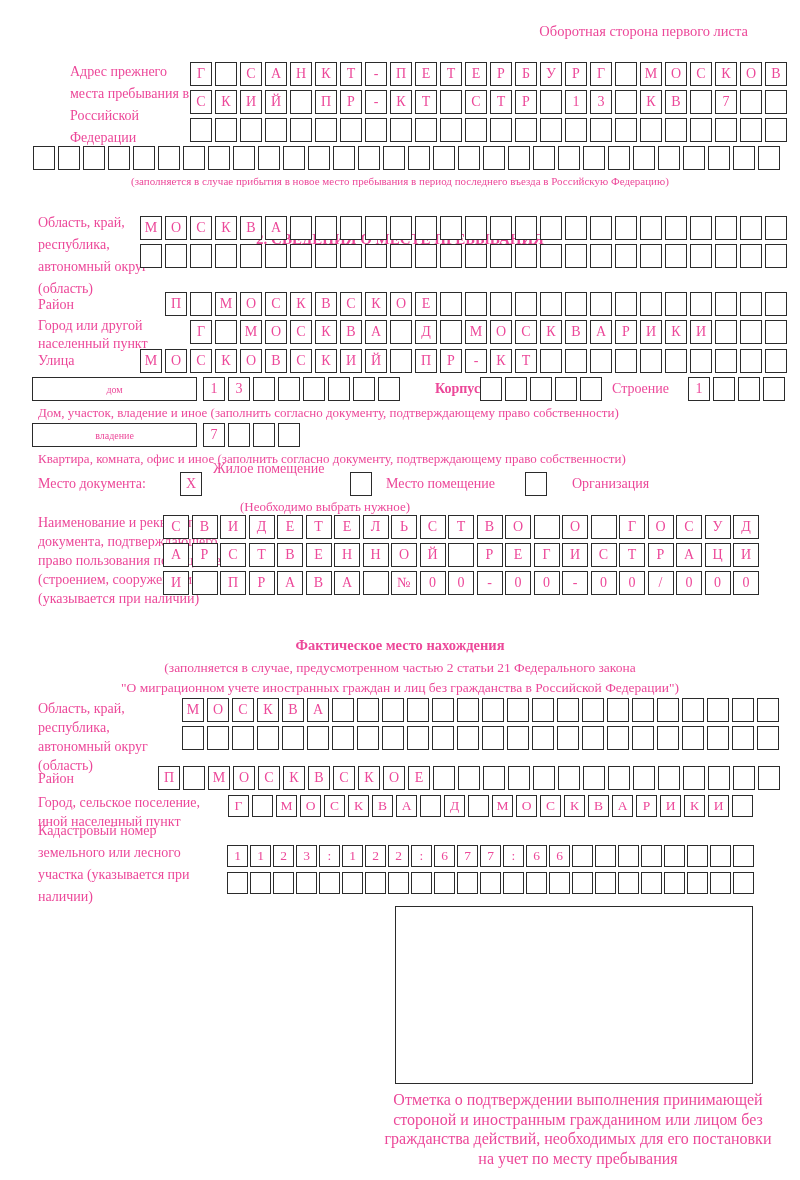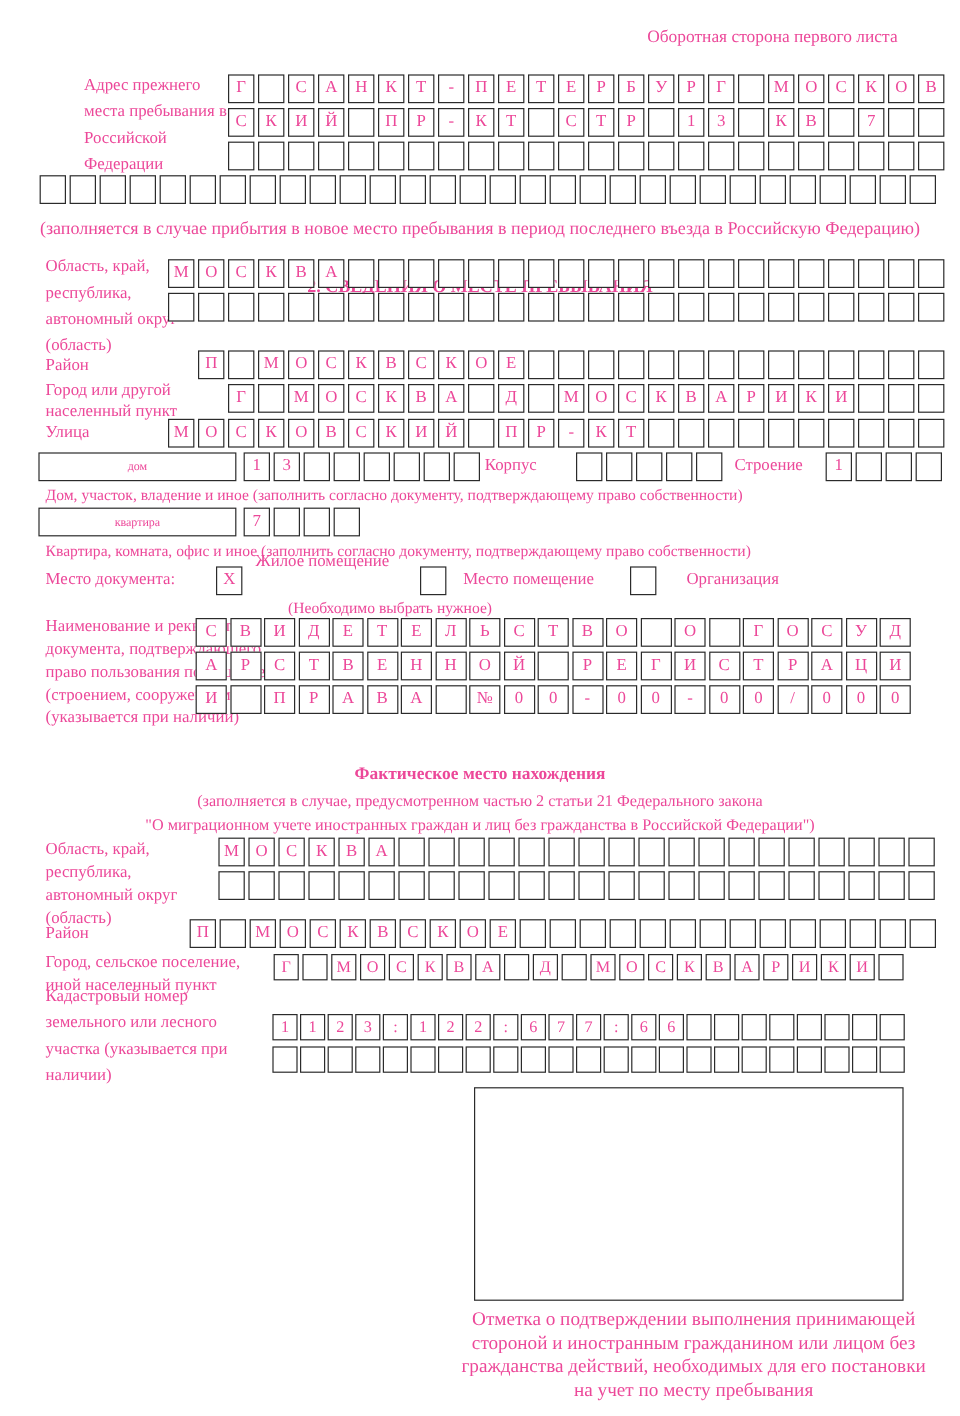--- a/index.html
+++ b/index.html
@@ -134,21 +134,21 @@
       <span class="cell"></span>
       <span class="cell"></span>
       <span class="cell"></span>
       <span class="cell"></span>
       <span class="cell"></span>
       <span class="cell"></span>
       <span class="cell"></span>
       <span class="cell"></span>
       <span class="cell"></span>
     </div>
-  <div class="cap center" style="top:183px;font-size:15px;">(заполняется в случае прибытия в новое место пребывания в период последнего въезда в Российскую Федерацию)</div>
+  <div class="cap center" style="top:173px;font-size:11px;">(заполняется в случае прибытия в новое место пребывания в период последнего въезда в Российскую Федерацию)</div>
 
   <div class="lbl center bold" style="top:191px;font-size:15px;margin-top:37px;">2. СВЕДЕНИЯ О МЕСТЕ ПРЕБЫВАНИЯ</div>
 
   <div class="lbl" style="left:38px;top:212px;width:118px;">Область, край, республика, автономный округ (область)</div>
   <div class="grid" style="left:140px;top:216px;">
       <span class="cell">М</span>
       <span class="cell">О</span>
       <span class="cell">С</span>
       <span class="cell">К</span>
       <span class="cell">В</span>
@@ -294,38 +294,38 @@
   <div class="grid" style="left:203px;top:377px;">
       <span class="cell">1</span>
       <span class="cell">3</span>
       <span class="cell"></span>
       <span class="cell"></span>
       <span class="cell"></span>
       <span class="cell"></span>
       <span class="cell"></span>
       <span class="cell"></span>
     </div>
-  <div class="lbl" style="left:404px;top:378px;">Корпус</div>
+  <div class="lbl" style="left:435px;top:378px;font-weight:bold;">Корпус</div>
   <div class="grid" style="left:480px;top:377px;">
       <span class="cell"></span>
       <span class="cell"></span>
       <span class="cell"></span>
       <span class="cell"></span>
       <span class="cell"></span>
     </div>
   <div class="lbl" style="left:612px;top:378px;">Строение</div>
   <div class="grid" style="left:688px;top:377px;">
       <span class="cell">1</span>
       <span class="cell"></span>
       <span class="cell"></span>
       <span class="cell"></span>
     </div>
   <div class="cap" style="left:38px;top:405px;font-size:13px;">Дом, участок, владение и иное (заполнить согласно документу, подтверждающему право собственности)</div>
 
-  <div class="wbox" style="left:32px;top:423px;width:165px;">квартира</div>
+  <div class="wbox" style="left:32px;top:423px;width:165px;">владение</div>
   <div class="grid" style="left:203px;top:423px;">
       <span class="cell">7</span>
       <span class="cell"></span>
       <span class="cell"></span>
       <span class="cell"></span>
     </div>
   <div class="cap" style="left:38px;top:451px;font-size:13px;">Квартира, комната, офис и иное (заполнить согласно документу, подтверждающему право собственности)</div>
 
   <div class="lbl" style="left:38px;top:473px;">Место документа:</div>
   <div class="grid" style="left:180px;top:472px;">

